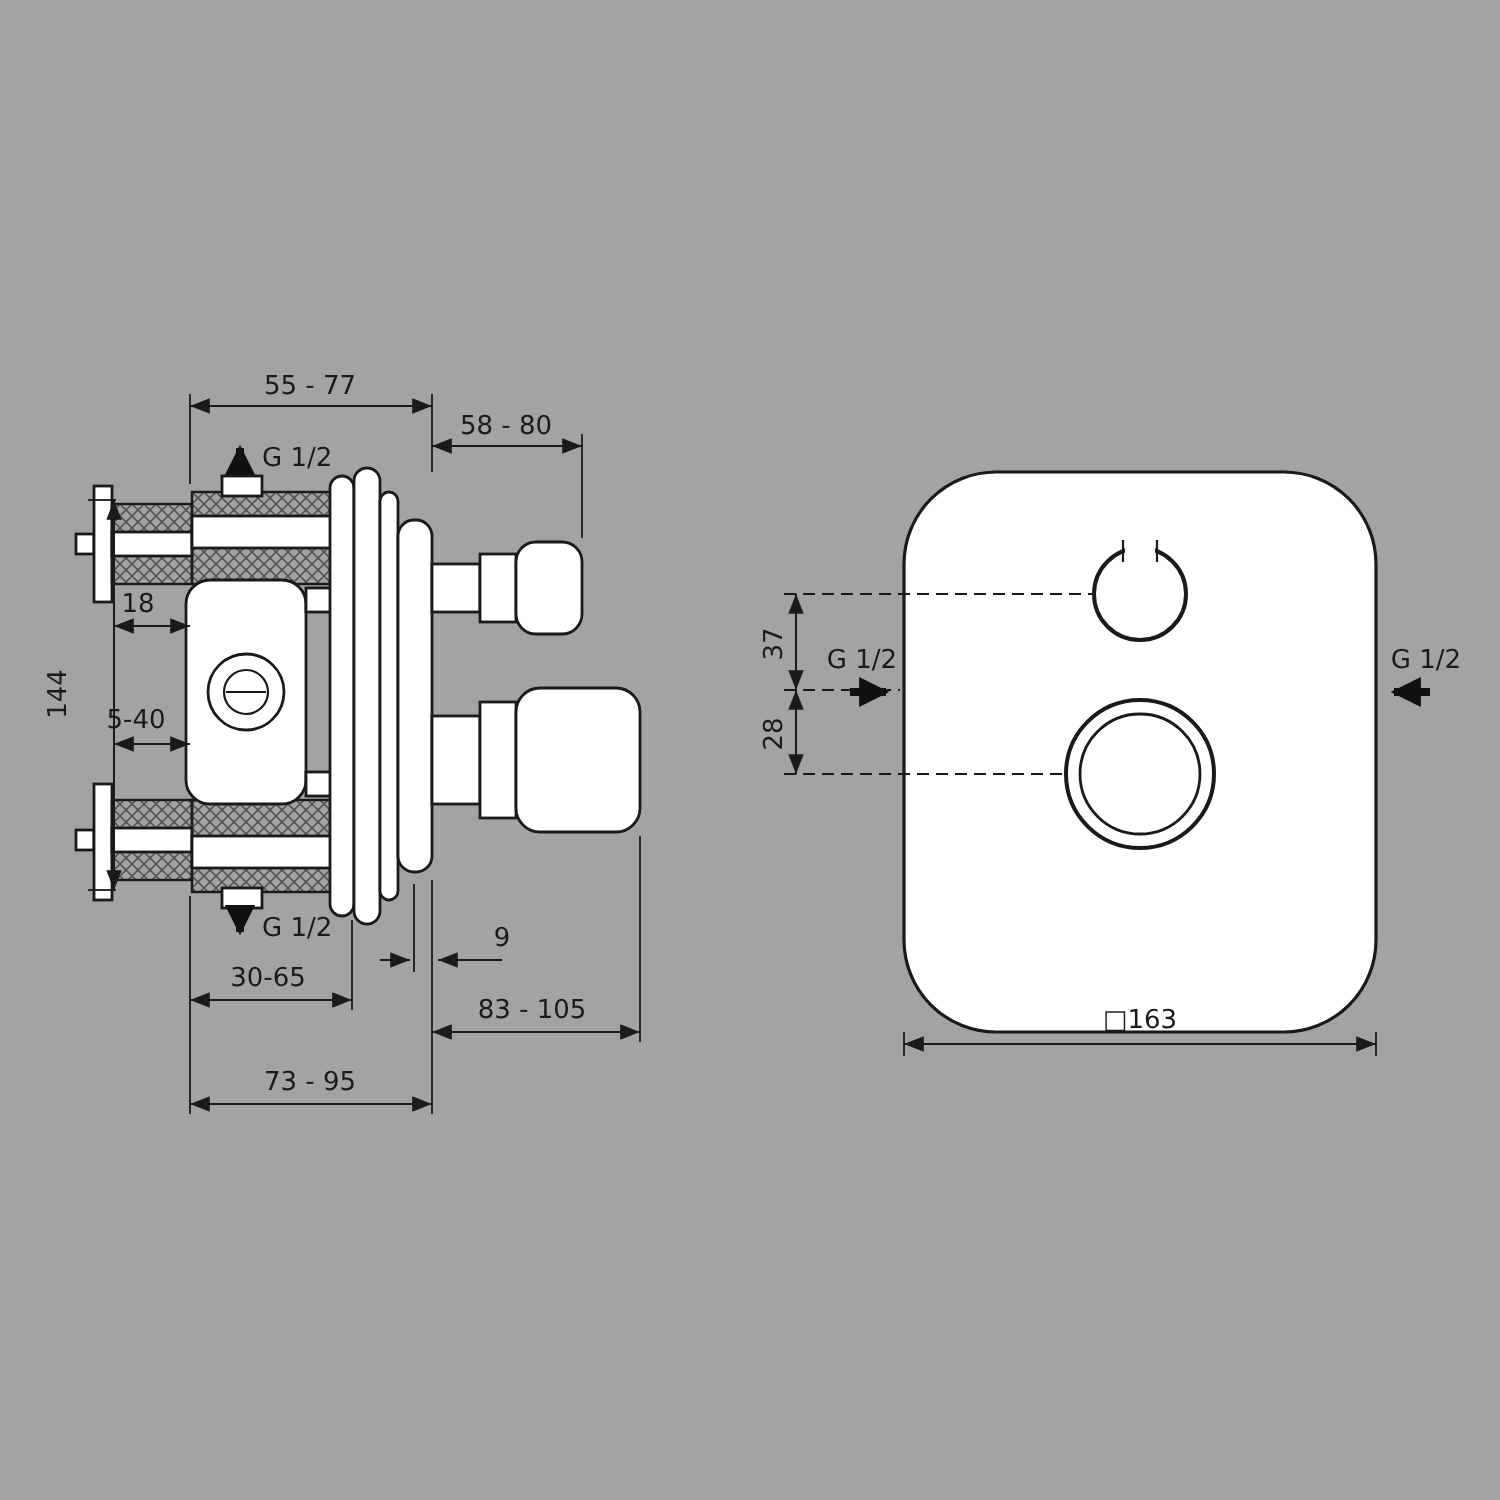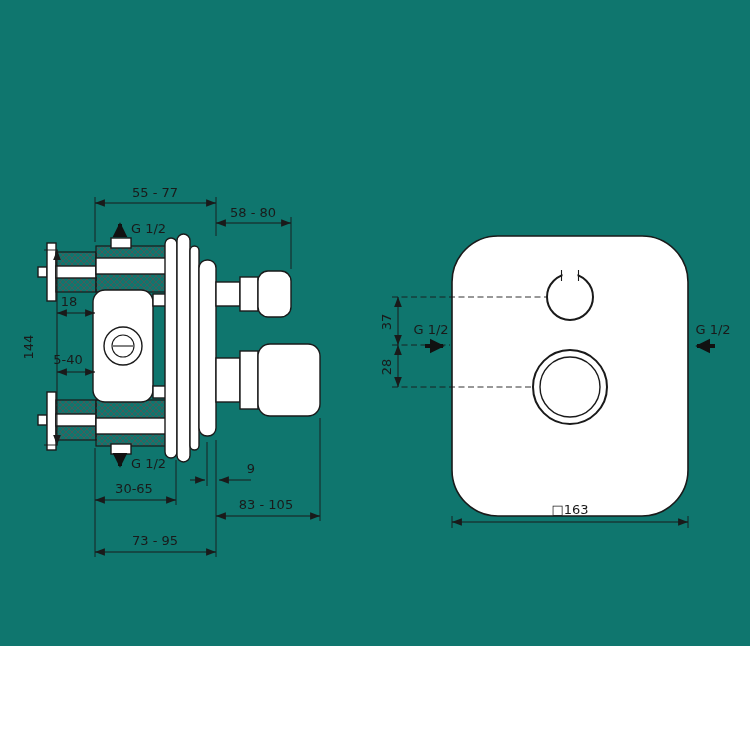--- a/index.html
+++ b/index.html
@@ -1,17 +1,17 @@
 <!DOCTYPE html>
 <html><head>
 <meta charset="utf-8">
 <style>
   html,body { margin:0; padding:0; background:#fff; }
   .canvas {
-    position:relative; width:750px; height:646px; background:#0f766e;
+    position:relative; width:750px; height:750px; background:#a3a3a3;
     font-family:"DejaVu Sans", sans-serif;
   }
   svg { display:block; }
   svg text {
     font-family:"DejaVu Sans", sans-serif;
     font-size:13px;
     fill:#1a1a1a;
   }
   .ol  { fill:#ffffff; stroke:#1a1a1a; stroke-width:1.4; }
   .ol2 { fill:#ffffff; stroke:#1a1a1a; stroke-width:1.6; }

